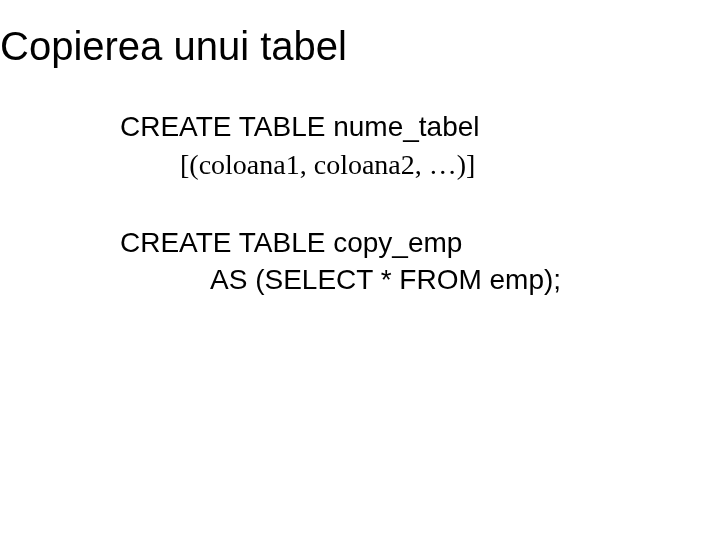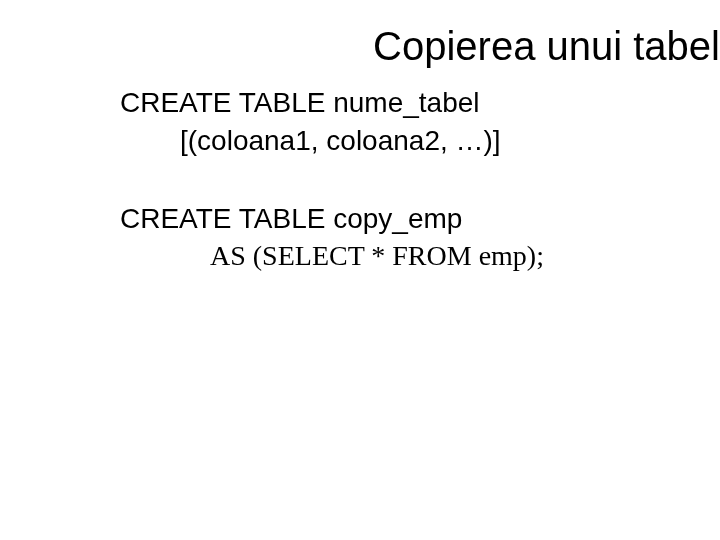--- a/index.html
+++ b/index.html
@@ -15,35 +15,35 @@
     position: relative;
     width: 720px;
     height: 540px;
     box-sizing: border-box;
   }
   .title {
     position: absolute;
     top: 24px;
     left: 0;
     width: 100%;
-    text-align: right;
+    text-align: left;
     font-size: 40px;
     font-weight: 400;
   }
   .body {
     position: absolute;
-    top: 84px;
+    top: 108px;
     left: 80px;
     right: 60px;
     font-size: 28px;
     line-height: 1.35;
   }
   .indent1 { padding-left: 40px; }
-  .indent2 { padding-left: 100px; }
-  .indent3 { padding-left: 130px; font-family: Liberation Serif, serif; }
+  .indent2 { padding-left: 100px; font-family: Liberation Serif, serif; }
+  .indent3 { padding-left: 130px; }
   .gap { height: 40px; }
 </style>
 </head>
 <body>
 
 <div class="slide">
   <div class="title">Copierea unui tabel</div>
 
   <div class="body">
     <div class="indent1">CREATE TABLE nume_tabel</div>

